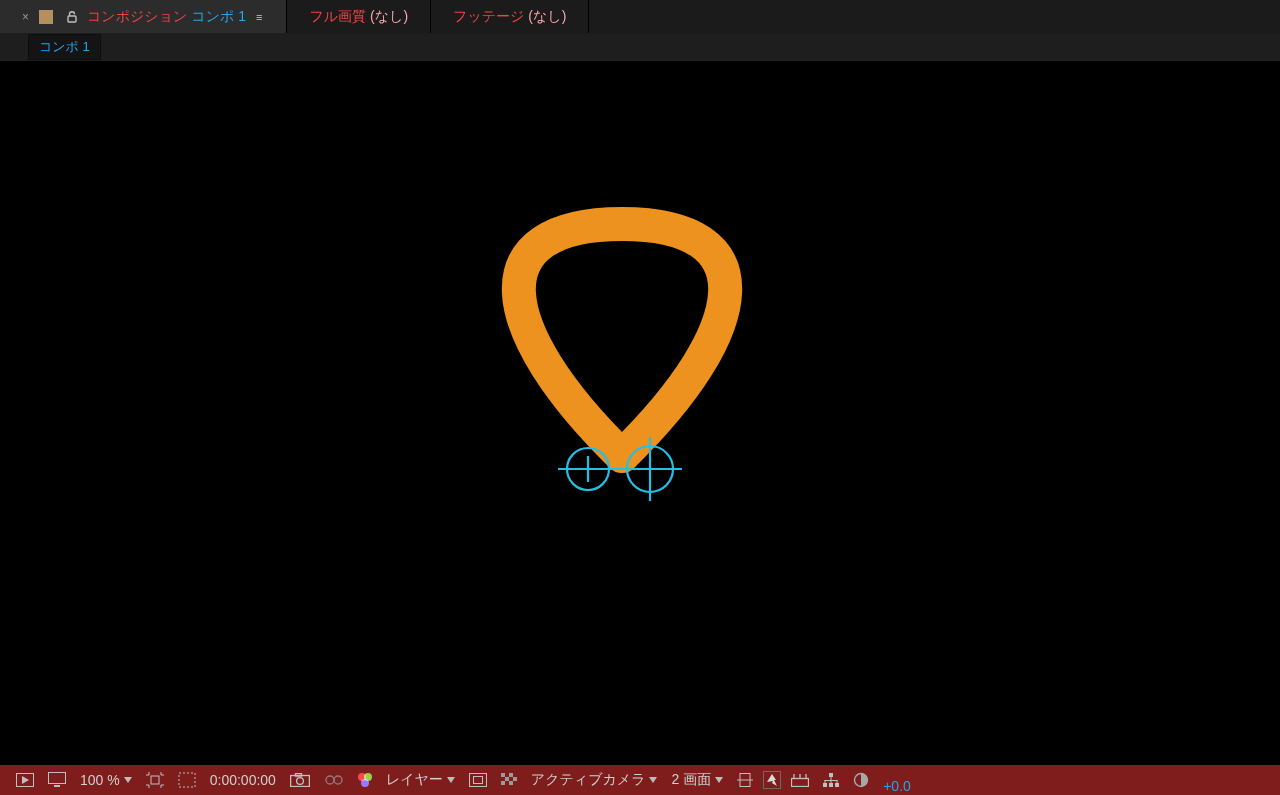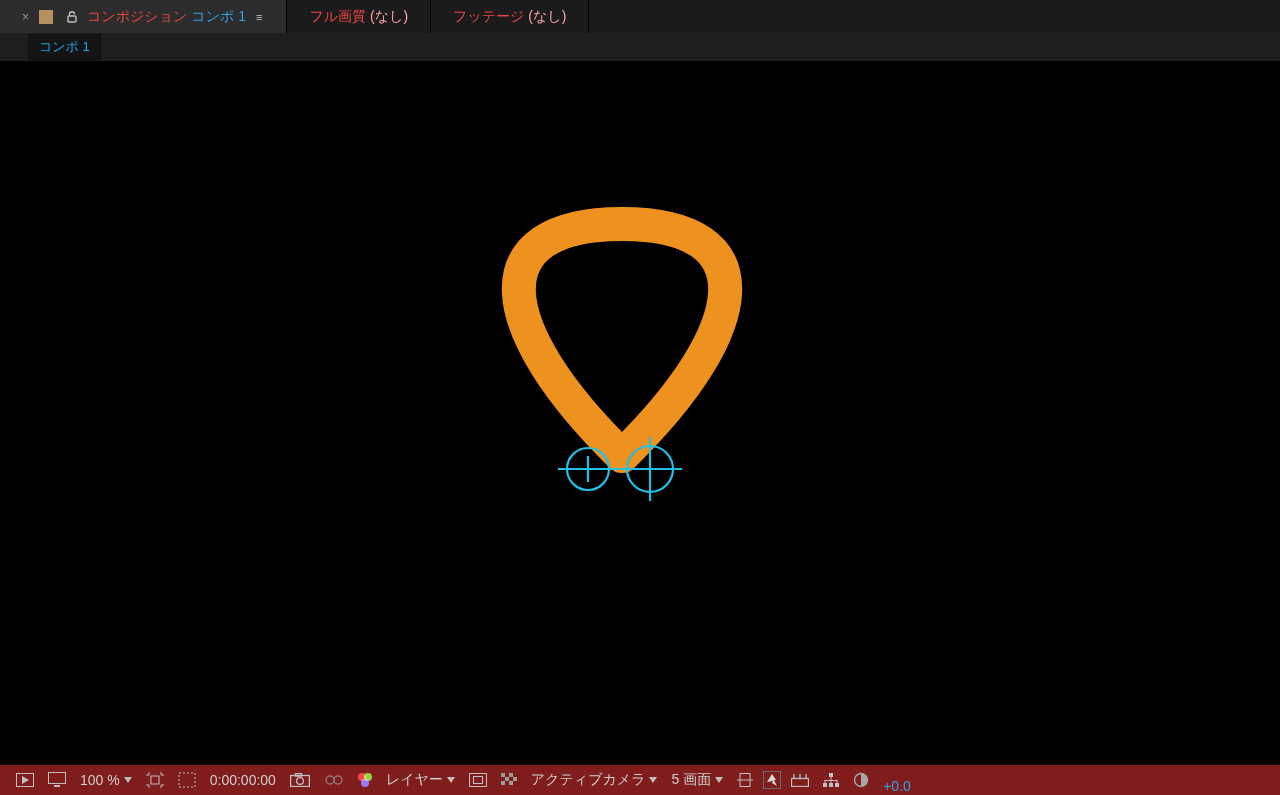--- a/index.html
+++ b/index.html
@@ -234,21 +234,21 @@
           <rect x="8" y="0" width="4" height="4"></rect>
         <rect x="4" y="4" width="4" height="4"></rect>
           <rect x="12" y="4" width="4" height="4"></rect>
         <rect x="0" y="8" width="4" height="4"></rect>
           <rect x="8" y="8" width="4" height="4"></rect>
       </svg>
     </span>
 
     <span class="ctrl tri">アクティブカメラ</span>
 
-    <span class="ctrl tri">5 画面</span>
+    <span class="ctrl tri">2 画面</span>
 
     <span class="ctrl">
       <svg width="16" height="14" viewBox="0 0 16 14" stroke="#bfbfbf" fill="none">
           <rect x="3" y="0.5" width="10" height="13"></rect>
           <line x1="0" y1="7" x2="16" y2="7"></line>
         </svg>
     </span>
 
     <span class="ctrl boxed">
       <svg width="10" height="12" viewBox="0 0 10 12">

